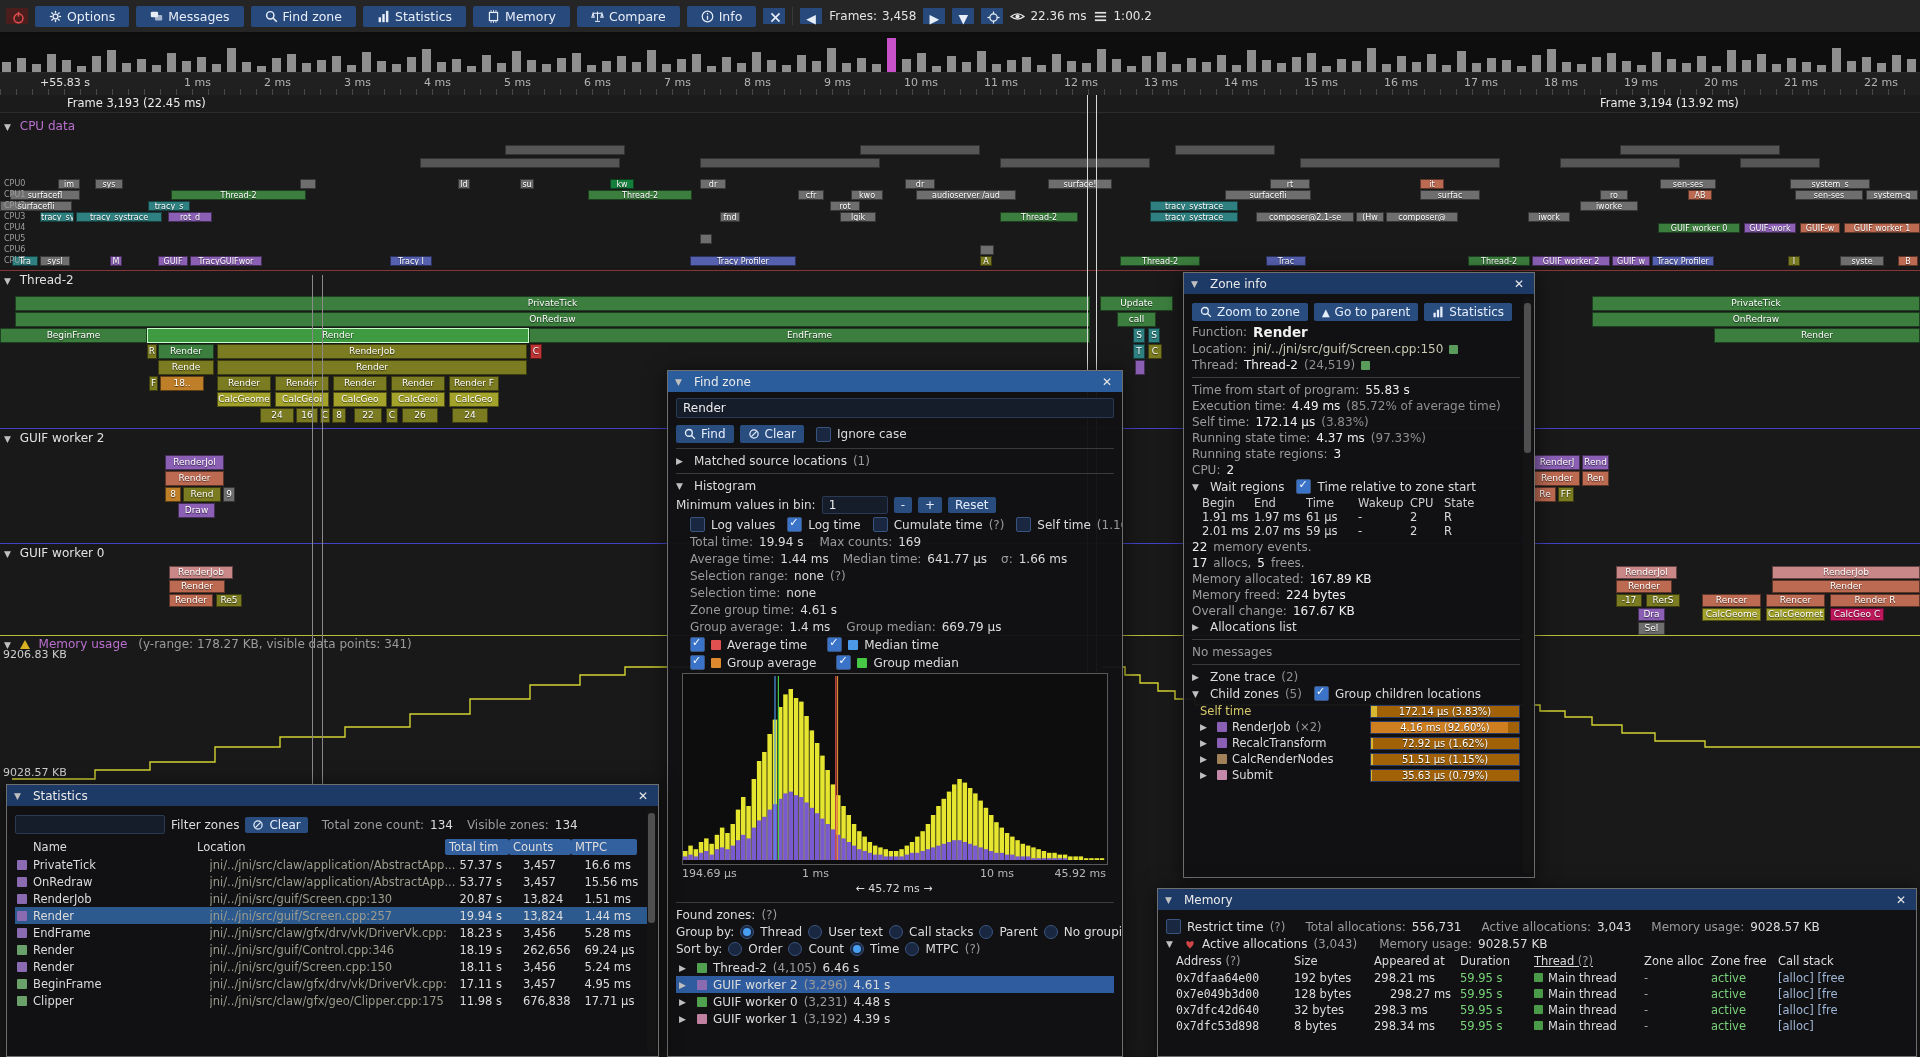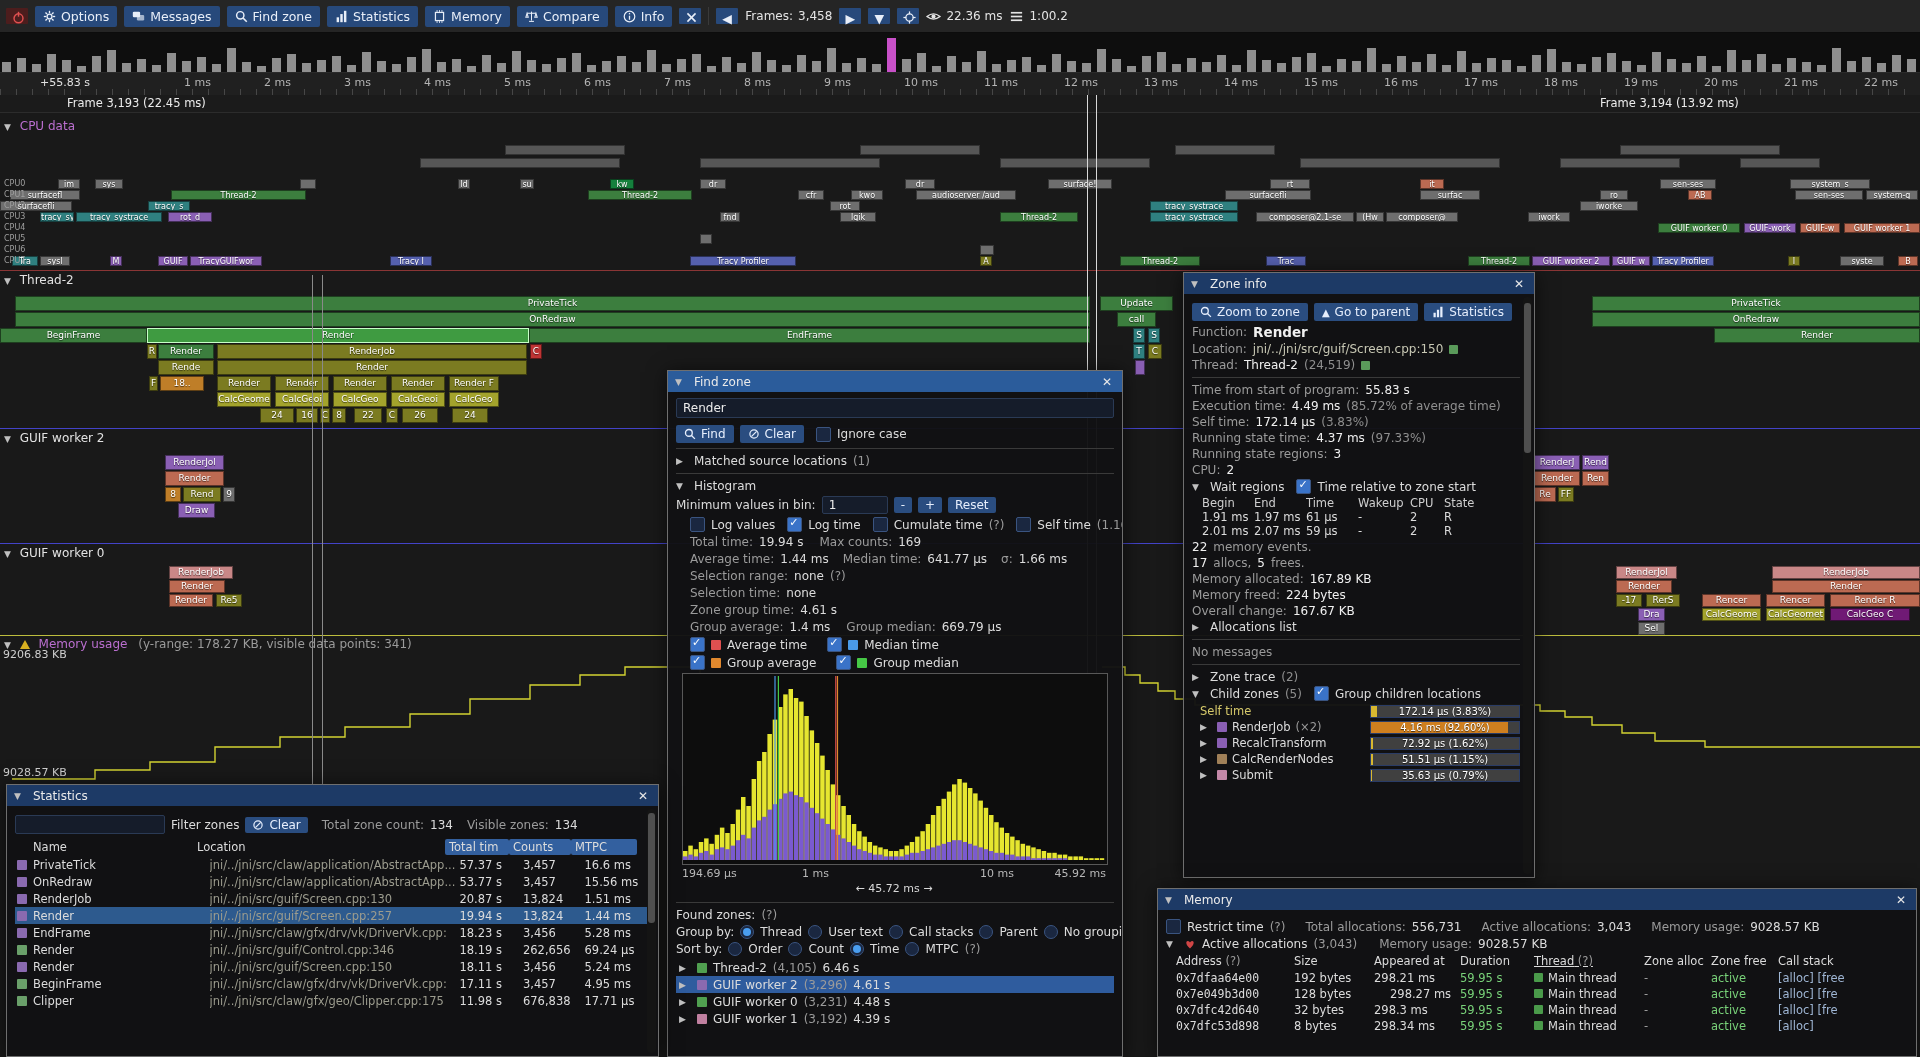--- a/index.html
+++ b/index.html
@@ -2,21 +2,21 @@
 <html><head>
 <meta charset="utf-8">
 <style>
   html,body{margin:0;padding:0;background:#101010;}
   #app{position:relative;width:1920px;height:1057px;overflow:hidden;background:#191919;
        font-family:"DejaVu Sans",sans-serif;color:#dcdcdc;font-size:12px;}
   
   #toolbar{position:absolute;top:0;left:0;width:1920px;height:33px;background:#252525;
            border-bottom:1px solid #0c0c0c;display:flex;align-items:center;gap:7px;padding:0 6px;box-sizing:border-box;}
   .tbtn{display:inline-flex;align-items:center;gap:5px;background:#27497b;border-radius:2px;
-        padding:3px 8px;font-size:12.5px;color:#e8eef8;white-space:nowrap;}
+        padding:3px 14px;font-size:12.5px;color:#e8eef8;white-space:nowrap;}
   .tbtn svg{width:13px;height:13px;}
   .tbtn.sq{padding:3px 6px;}
   .pwr{background:#4c1d1d;color:#e05050;}
   .tb-text{display:inline-flex;align-items:center;gap:5px;color:#e4e4e4;white-space:nowrap;}
   .tb-text svg{width:15px;height:15px;}
   .tb-sep{width:1px;height:18px;background:#3a3a3a;}
   
   #frame-strip{position:absolute;top:33px;left:0;width:1920px;height:40px;background:#0e0e0e;
                display:flex;align-items:flex-end;gap:6px;padding:0 2px;box-sizing:border-box;border-bottom:1px solid #2a2a2a;}
   .fbar{width:9px;background:#8f8f8f;flex:0 0 auto;}
@@ -84,21 +84,21 @@
   .axisrow{position:relative;height:15px;font-size:11px;color:#b8b8b8;}
   .grp-row{display:flex;align-items:center;gap:6px;height:17px;font-size:12px;padding:0 3px;white-space:nowrap;}
   .grp-row.sel{background:#2f5c9e;}
   
   .zl{color:#9b9b9b;} .zv{color:#f0f0f0;} .zx{color:#8f8f8f;}
   .zrow{display:flex;align-items:center;gap:6px;margin:2px 0;white-space:nowrap;font-size:12px;}
   #wait-head,.wrow{display:flex;font-size:11.5px;white-space:nowrap;}
   .wc{width:52px;overflow:hidden;} .wc4{width:34px;} .wc5{width:38px;}
   #wait-head .wc{color:#cfcfcf;}
   .chrow{display:flex;align-items:center;gap:5px;height:16px;font-size:11.5px;white-space:nowrap;}
-  .cbar{width:150px;height:13px;background:#404040;border:1px solid #2a3c66;position:relative;
+  .cbar{width:150px;height:13px;background:#a16207;border:1px solid #2a3c66;position:relative;
         font-size:10px;line-height:12px;text-align:center;color:#fff;margin-left:auto;box-sizing:border-box;flex:0 0 auto;}
   .cfill{position:absolute;left:0;top:0;bottom:0;}
   .ctxt{position:relative;z-index:1;text-shadow:0 1px 1px rgba(0,0,0,.7);}
   
   .mc{position:absolute;font-size:11.5px;white-space:nowrap;}
   .mrow{position:relative;height:16px;}
   .mono{font-family:"DejaVu Sans Mono",monospace;}
 </style>
 </head>
 <body>
@@ -574,21 +574,21 @@
       <div class="zone" style="left: 169px; top: 594px; width: 44px; height: 13px; line-height: 11px; background: rgb(188, 106, 82);">Render</div>
       <div class="zone" style="left: 216px; top: 594px; width: 26px; height: 13px; line-height: 11px; background: rgb(123, 123, 33);">Re5</div>
       <div class="zone" style="left: 1616px; top: 594px; width: 26px; height: 13px; line-height: 11px; background: rgb(123, 123, 33);">-17</div>
       <div class="zone" style="left: 1646px; top: 594px; width: 34px; height: 13px; line-height: 11px; background: rgb(123, 123, 33);">RerS</div>
       <div class="zone" style="left: 1702px; top: 594px; width: 59px; height: 13px; line-height: 11px; background: rgb(188, 106, 82);">Rencer</div>
       <div class="zone" style="left: 1766px; top: 594px; width: 59px; height: 13px; line-height: 11px; background: rgb(188, 106, 82);">Rencer</div>
       <div class="zone" style="left: 1830px; top: 594px; width: 90px; height: 13px; line-height: 11px; background: rgb(188, 106, 82);">Render R</div>
       <div class="zone" style="left: 1638px; top: 608px; width: 27px; height: 13px; line-height: 11px; background: rgb(138, 95, 180);">Dra</div>
       <div class="zone" style="left: 1702px; top: 608px; width: 59px; height: 13px; line-height: 11px; background: rgb(163, 163, 44);">CalcGeome</div>
       <div class="zone" style="left: 1766px; top: 608px; width: 59px; height: 13px; line-height: 11px; background: rgb(163, 163, 44);">CalcGeomet</div>
-      <div class="zone" style="left: 1830px; top: 608px; width: 80px; height: 13px; line-height: 11px; background: #701a75;">CalcGeo C</div>
+      <div class="zone" style="left: 1830px; top: 608px; width: 54px; height: 13px; line-height: 11px; background: #be185d;">CalcGeo C</div>
       <div class="zone" style="left: 1638px; top: 622px; width: 27px; height: 13px; line-height: 11px; background: rgb(110, 110, 110);">Sel</div>
     </div>
 
   <div class="win" style="left:6px;top:784px;width:653px;height:273px;z-index:12">
     <div class="wtitle">
       <span class="tri">▼</span>
       <span>Statistics</span>
       <span class="wclose">✕</span>
     </div>
     <div class="wbody">

